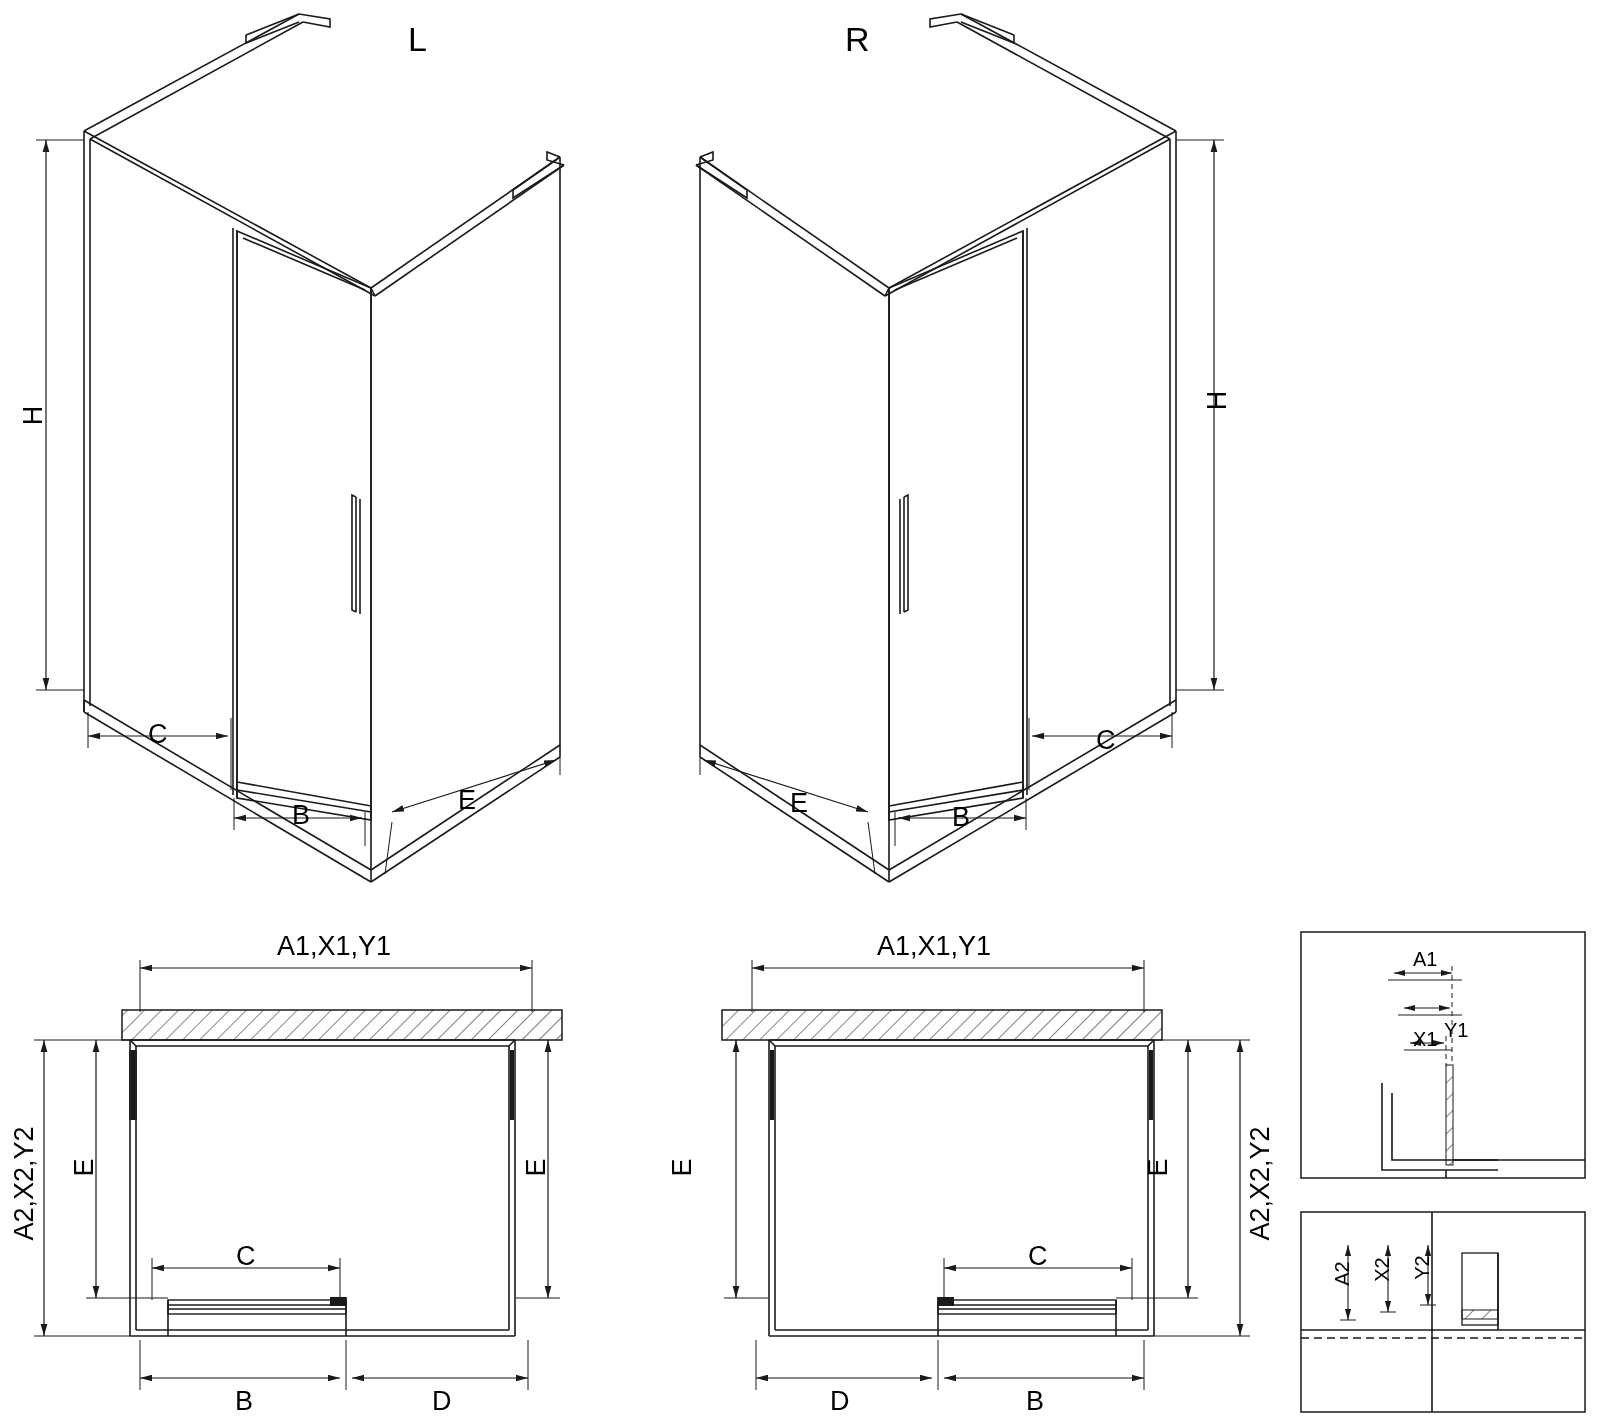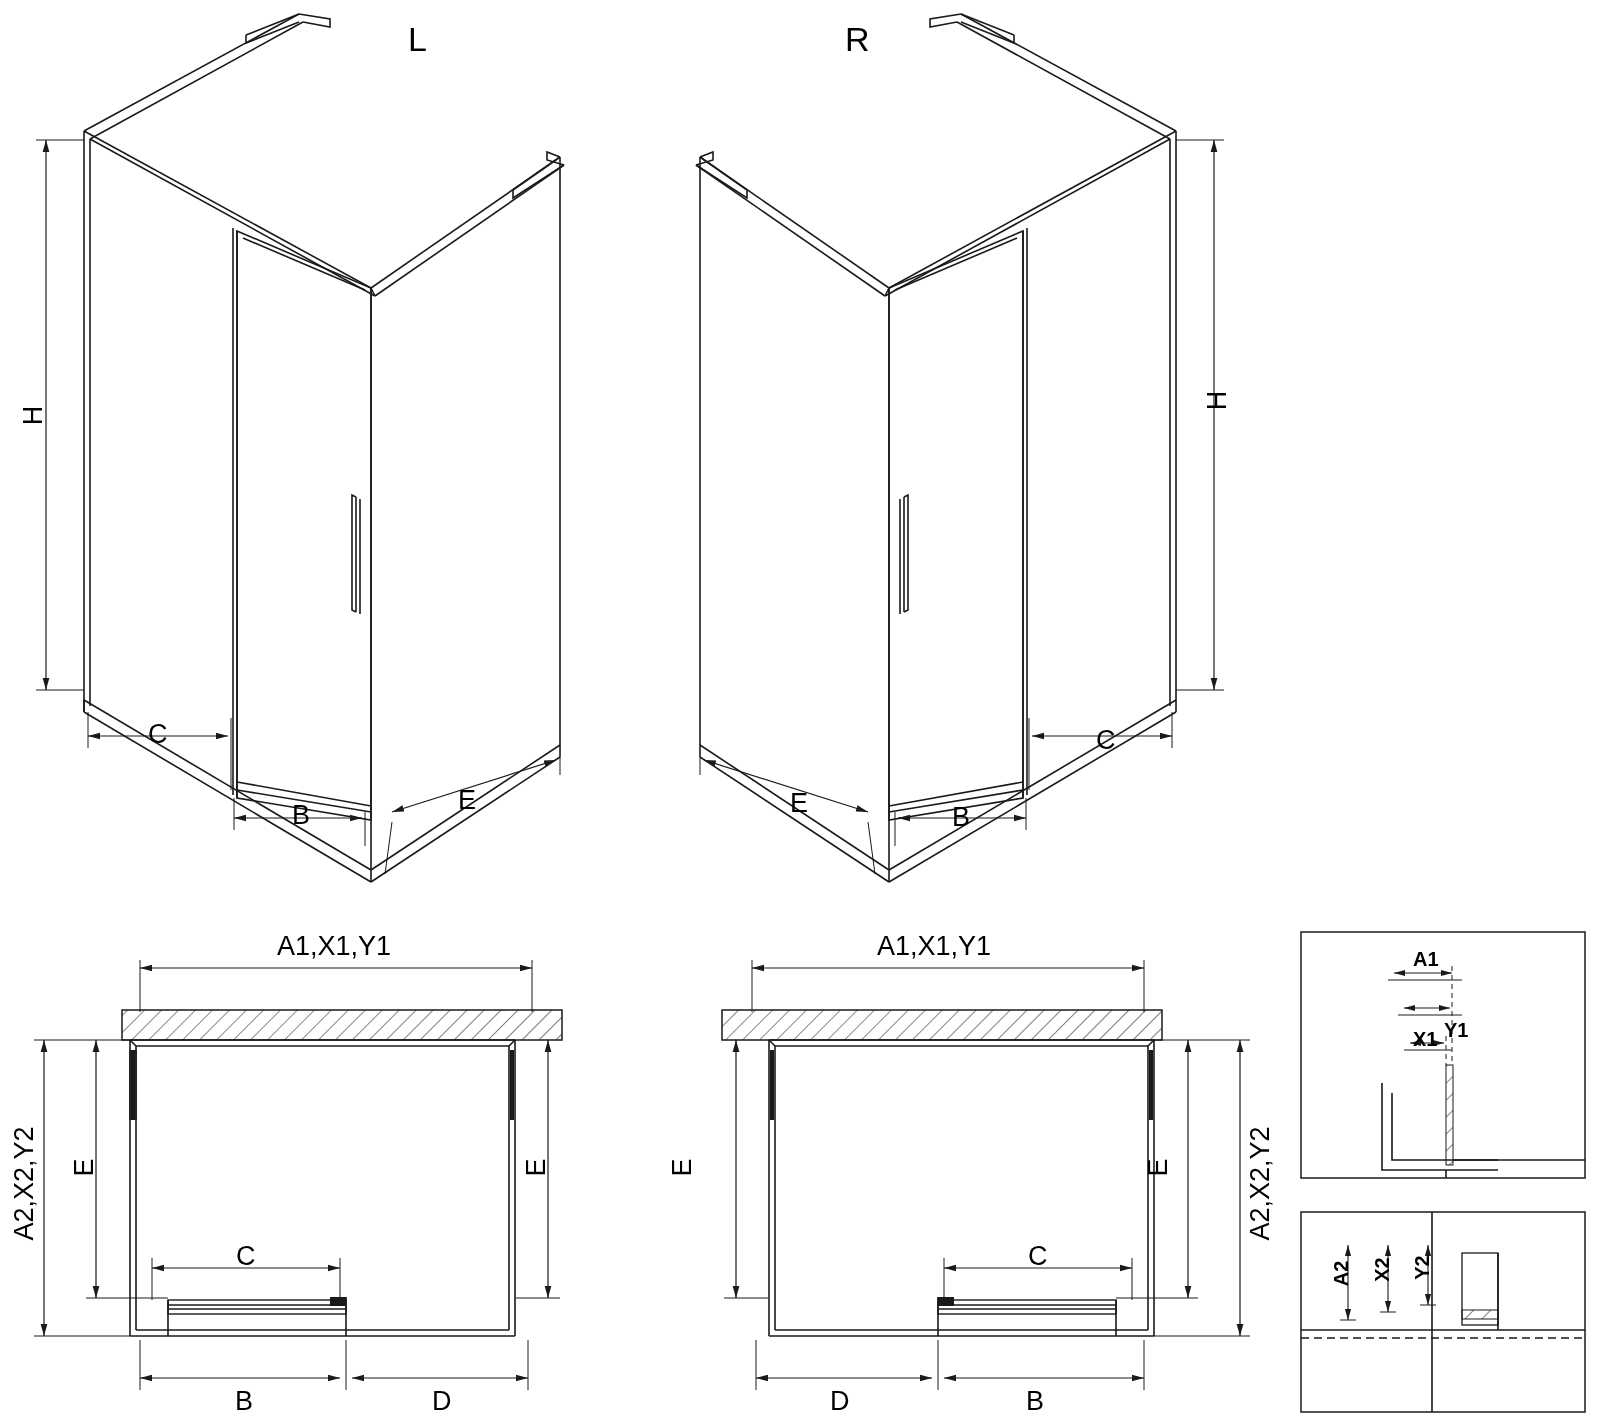--- a/index.html
+++ b/index.html
@@ -2,21 +2,21 @@
 <html><head>
 <meta charset="utf-8">
 <style>
   html,body{margin:0;padding:0;background:#ffffff;}
   body{width:1600px;height:1423px;position:relative;overflow:hidden;
        font-family:"Liberation Sans",sans-serif;color:#000;}
   .stage{position:absolute;left:0;top:0;width:1600px;height:1423px;}
   svg{display:block;}
   .lbl{position:absolute;font-size:27px;color:#000;white-space:nowrap;}
   .lbl.big{font-size:34px;}
-  .lbl.small{font-size:20px;font-weight:bold;}
+  .lbl.small{font-size:20px;}
   .rot{transform:rotate(-90deg);transform-origin:50% 50%;}
 </style>
 </head>
 <body>
 
 <div class="stage">
 
 <svg width="1600" height="1423" viewBox="0 0 1600 1423">
   <defs>
     <pattern id="hatch45" width="12" height="12" patternUnits="userSpaceOnUse" patternTransform="rotate(45)">

